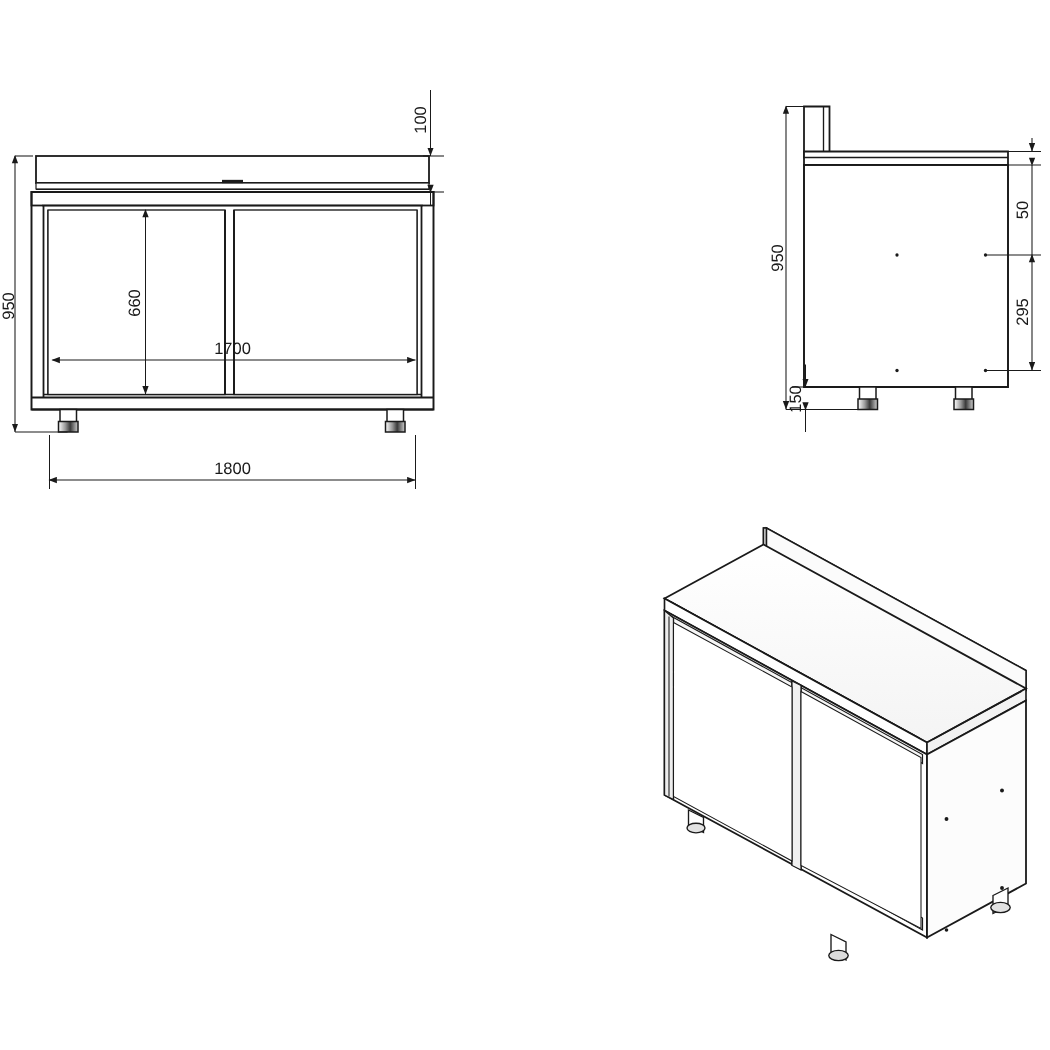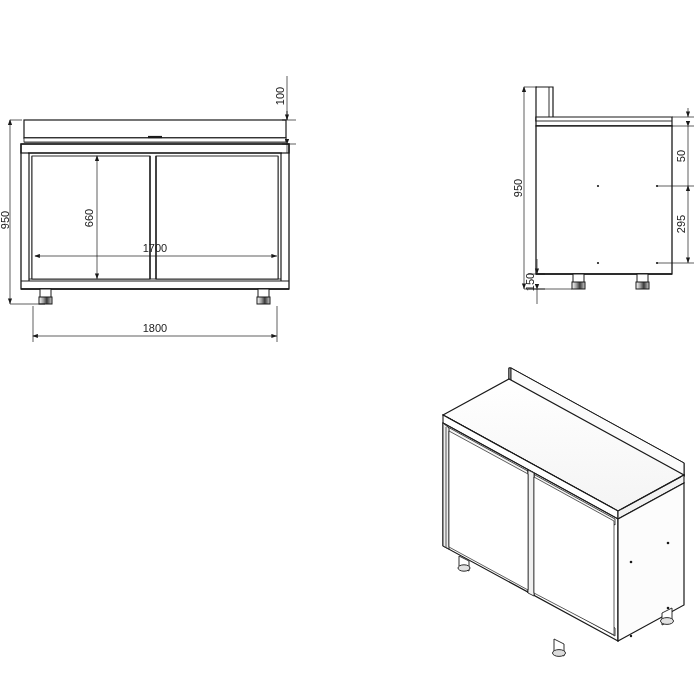--- a/index.html
+++ b/index.html
@@ -3,21 +3,21 @@
 <meta charset="utf-8">
 <style>
   html,body{margin:0;padding:0;}
   body{
     width:700px;height:700px;
     background:#ffffff;
     font-family:"Liberation Sans", sans-serif;
     overflow:hidden;
     position:relative;
   }
-  #sheet{position:absolute;left:0;top:0;width:700px;height:532px;margin-top:16px;}
+  #sheet{position:absolute;left:0;top:0;width:700px;height:532px;}
   svg{display:block;}
   .dimtext{
     font-family:"Liberation Sans", sans-serif;
     font-size:11px;
     fill:#1a1a1a;
   }
 </style>
 </head>
 <body>
 

